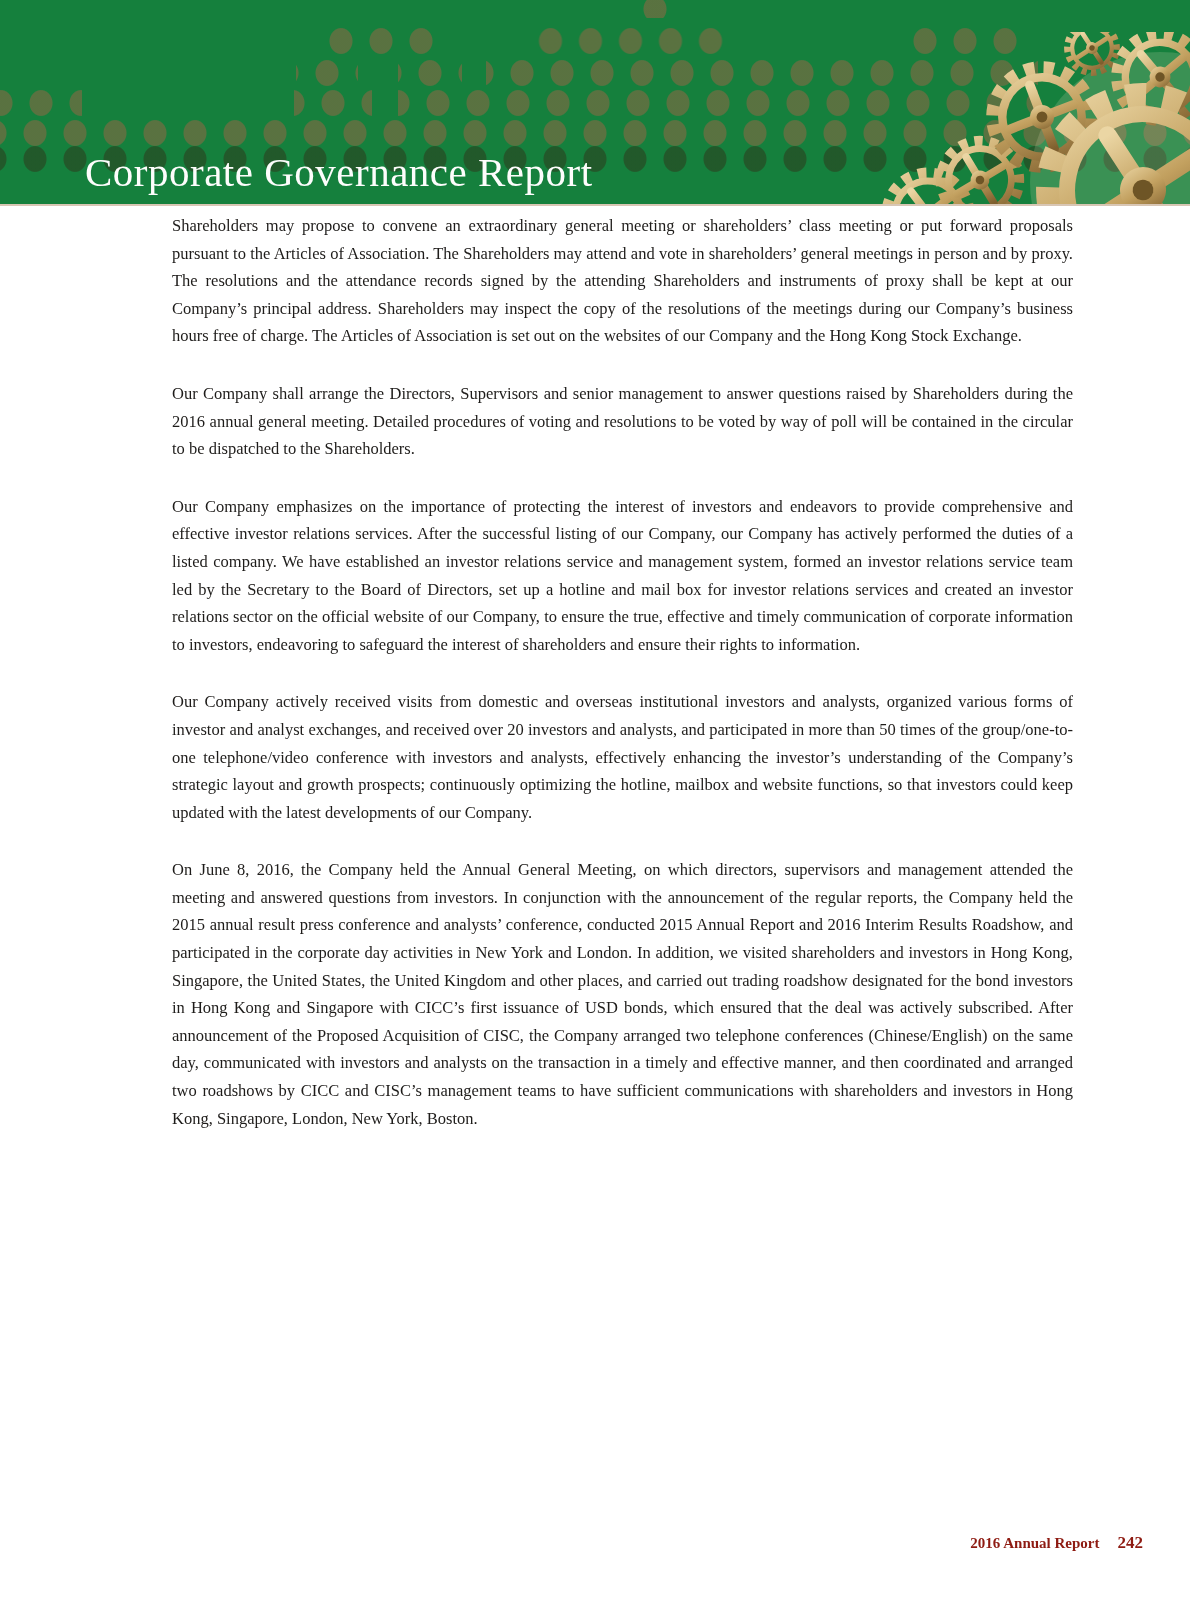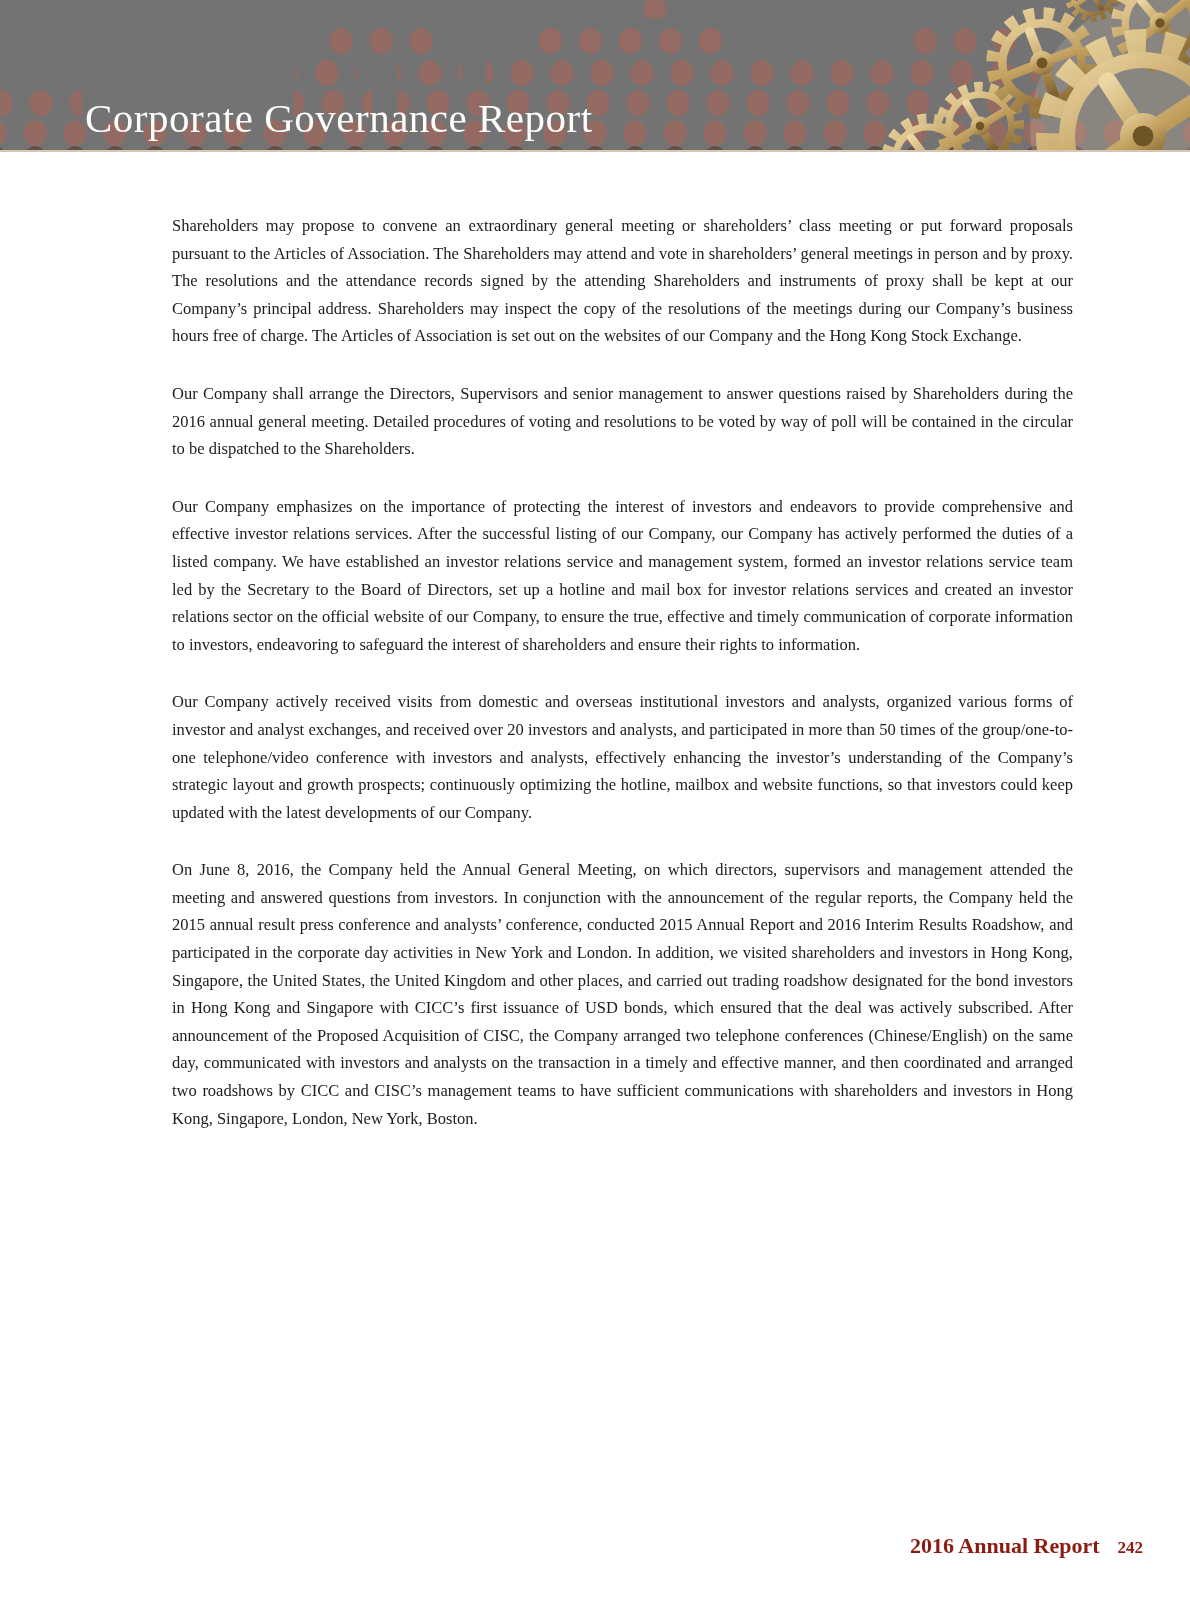--- a/index.html
+++ b/index.html
@@ -11,22 +11,22 @@
     background: #ffffff;
     font-family: "Liberation Serif", serif;
     overflow: hidden;
     margin: 0 auto;
   }
 
   
   .banner {
     position: absolute;
     top: 0; left: 0; right: 0;
-    height: 152px;
-    background: #737373;
+    height: 206px;
+    background: #15803d;
     border-bottom: 2px solid #D8C6B4;
     overflow: hidden;
   }
   .banner-title {
     position: absolute;
     left: 85px;
     bottom: 8px;
     margin: 0;
     color: #FDFDFC;
     font-size: 41px;
@@ -94,21 +94,21 @@
 
   
   .page-footer {
     position: absolute;
     top: 1533px;
     right: 47px;
     color: #8E1B12;
     font-weight: bold;
     white-space: nowrap;
   }
-  .footer-report { font-size: 22px; margin-left: 19px; }
+  .footer-report { font-size: 15px; margin-left: 19px; }
   .footer-page   { font-size: 17px; margin-left: 18px; }
 </style>
 </head>
 <body>
 
 <div class="page">
 
   <header class="banner">
     <div class="dots d-top-single"></div>
     <div class="dots d-r1a"></div>

